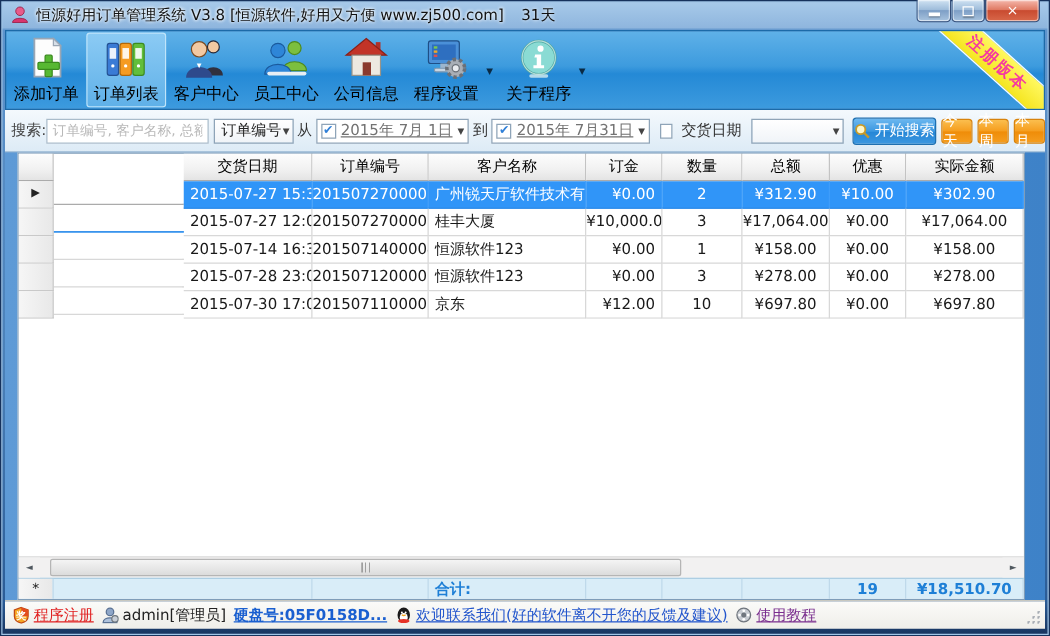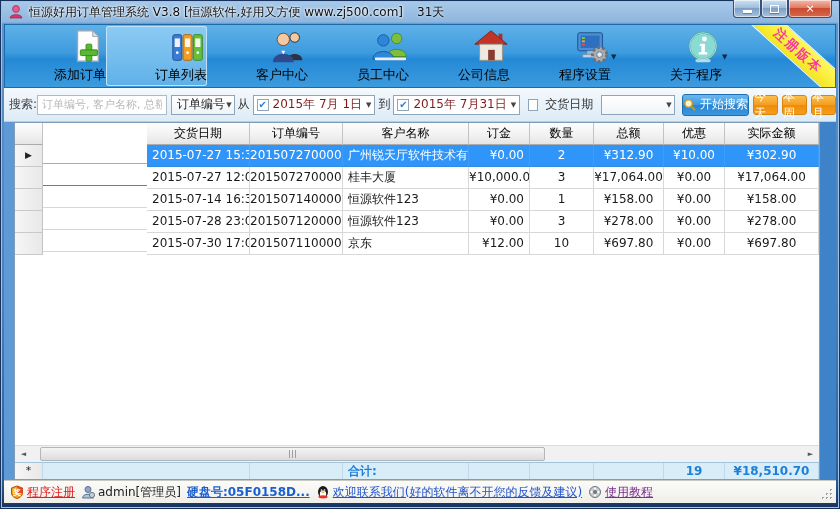--- a/index.html
+++ b/index.html
@@ -21,21 +21,21 @@
   .win-btn.min { width:28px; }
   .win-btn.max { width:27px; }
   .win-btn.close { width:44px; background:linear-gradient(180deg,#F5B8AC 0%,#E07B64 45%,#C94B30 50%,#D8684A 100%); font-size:11px; }
   .win-btn i { font-style:normal; line-height:1; }
   .max-box { width:9px; height:8px; border:1px solid #fff; display:block; box-shadow:0 1px 1px rgba(0,0,0,.3); }
   .min-bar { width:9px; height:3px; background:#fff; display:block; margin-top:6px; box-shadow:0 1px 1px rgba(0,0,0,.3); }
   
   #toolbar { position:absolute; left:4px; top:24px; width:832px; height:64px; overflow:hidden;
     background:linear-gradient(180deg,#5FB1E8 0%,#3D9BDE 45%,#2489D6 55%,#3D9BDE 100%);
     border:1px solid #1C6AA8; display:flex; align-items:flex-start; }
-  .tool-btn { width:101px; height:60px; margin-top:1px; display:flex; flex-direction:column; align-items:flex-end; justify-content:flex-start; border-radius:3px; cursor:default; }
+  .tool-btn { width:64px; height:60px; margin-top:1px; display:flex; flex-direction:column; align-items:center; justify-content:flex-start; border-radius:3px; cursor:default; }
   .tool-btn.active { background:linear-gradient(180deg,#8CCBF4 0%,#5FB0E8 100%); box-shadow:inset 0 0 0 1px #BFE4FA; }
   .tool-btn svg { width:38px; height:38px; margin-top:2px; }
   .tool-label { font-size:13px; color:#000; margin-top:0px; white-space:nowrap; }
   .tool-dd { color:#0A2A44; font-size:7px; margin-top:28px; width:10px; }
   
   #ribbon { position:absolute; right:-38px; top:14px; width:150px; transform:rotate(42deg);
     background:linear-gradient(180deg,#FFF860,#F5E520); color:#F53AA0; font-weight:bold; font-size:13px;
     text-align:center; padding:2px 0; border-top:1px solid #fff; border-bottom:1px solid #fff; letter-spacing:2px; }
   
   #searchbar { position:absolute; left:4px; top:88px; width:832px; height:34px;
@@ -46,21 +46,21 @@
   #search-input::placeholder { color:#B9B9B9; }
   .combo { height:20px; background:linear-gradient(180deg,#fff,#F0F4F8); border:1px solid #8EA4B8; display:flex; align-items:center; font-size:12px; color:#222; position:relative; padding-left:5px; }
   .combo .dd { position:absolute; right:2px; top:5px; font-size:7px; color:#444; }
   #field-combo { width:76px; margin-left:4px; }
   #delivery-combo { width:88px; margin-left:5px; }
   .lbl { margin:0 3px; white-space:nowrap; }
   .datepick { height:20px; background:#fff; border:1px solid #8EA4B8; display:flex; align-items:center; padding:0 3px; position:relative; }
   .datepick .dd { font-size:7px; color:#444; margin-left:4px; }
   .cbx { width:12px; height:12px; border:1px solid #8EA4B8; background:#fff; display:inline-flex; align-items:center; justify-content:center; font-size:10px; color:#2E7FD8; margin-right:4px; line-height:1; }
   .cbx.empty { color:transparent; }
-  .datetext { white-space:nowrap; font-size:12px; color:#7f1d1d; }
+  .datetext { white-space:nowrap; font-size:12px; color:#737373;text-decoration:underline; }
   #search-btn { margin-left:7px; width:82px; height:22px; border:1px solid #1E6FB0; border-radius:3px;
     background:linear-gradient(180deg,#6CB8F0 0%,#3B97E0 50%,#2586D6 52%,#3B97E0 100%);
     color:#fff; font-size:12px; display:flex; align-items:center; justify-content:center; gap:4px; }
   .quick-btn { width:30px; height:20px; margin-left:4px; border:1px solid #D8830C; border-radius:3px;
     background:linear-gradient(180deg,#FBBE4E 0%,#F59D1E 50%,#EF8C08 52%,#F59D1E 100%);
     color:#fff; font-size:12px; display:flex; align-items:center; justify-content:center; }
   
   #content-bg { position:absolute; left:4px; top:122px; width:832px; height:358px; background:linear-gradient(90deg,#5E9AD6 0%,#3E82C8 100%); }
   #grid { position:absolute; left:14px; top:122px; width:806px; height:358px; background:#fff; border:1px solid #7F9DB9; display:flex; flex-direction:column; }
   .g-row { display:flex; height:22px; line-height:21px; font-size:12px; color:#1A1A1A; }

